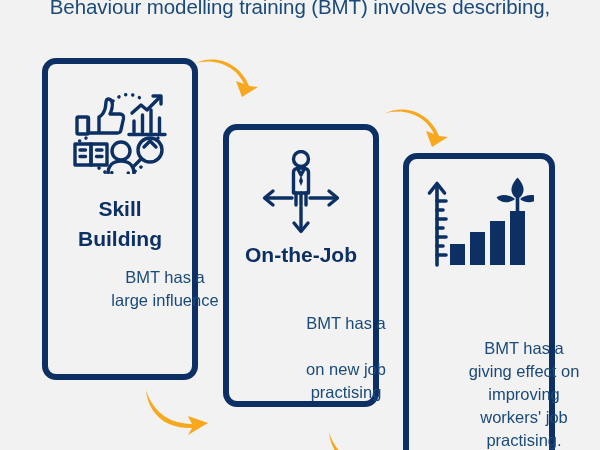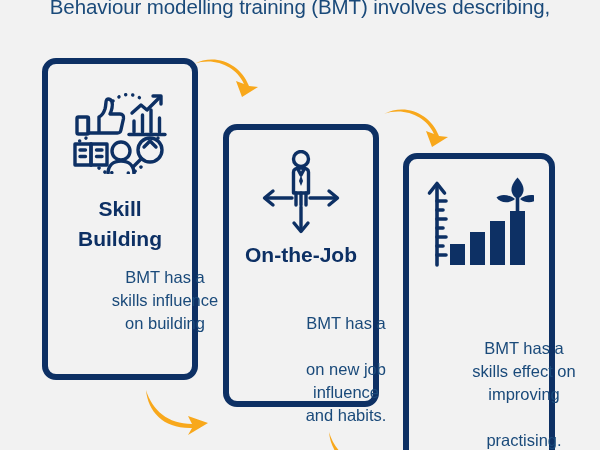--- a/index.html
+++ b/index.html
@@ -149,22 +149,22 @@
 
         <path d="M90 50 C90 53 89 55 88 56" stroke-dasharray="0.1 7"></path>
       </svg>
     </div>
     <div class="card-title">
       <span>Skill</span><br>
       <span>Building</span>
     </div>
     <div class="card-body">
       <span>BMT has a</span><br>
-      <span>skills influence</span><br>
-      <span>on building</span><br>
+      <span>large influence</span><br>
+      <br>
     </div>
   </div>
 
   <div class="card" id="card-behaviour">
     <div class="card-icon">
       <svg width="104" height="86" viewBox="0 0 104 86" fill="none" stroke="#0d3064" stroke-width="3.4" stroke-linecap="round" stroke-linejoin="round">
 
         <circle cx="52" cy="9" r="7.5"></circle>
 
         <path d="M44.5 22 C44.5 19.5 47 18 52 18 C57 18 59.5 19.5 59.5 22 L59.5 43 L44.5 43 Z"></path>
@@ -185,22 +185,21 @@
         <path d="M45 73 L52 81.5 L59 73"></path>
       </svg>
     </div>
     <div class="card-title">
       <span>On-the-Job</span><br>
     </div>
     <div class="card-body">
       <span>BMT has a</span><br>
       <br>
       <span>on new job</span><br>
-      <span>influence</span><br>
-      <span>and habits.</span>
+      <span>practising</span><br>
     </div>
   </div>
 
   <div class="card" id="card-performance">
     <div class="card-icon">
       <svg width="110" height="94" viewBox="0 0 110 94" fill="none" stroke="#0d3064" stroke-width="3.6" stroke-linecap="round" stroke-linejoin="round">
 
         <path d="M13 88 L13 8"></path>
         <path d="M5.5 16 L13 6.5 L20.5 16"></path>
         <path d="M13 78 L22 78 M13 69 L19 69 M13 60 L22 60 M13 51 L19 51
@@ -216,23 +215,23 @@
         <path d="M93.5 0.5 C88 7 86 12 88.5 17 C90 20 92 21 93.5 21
                  C95 21 97 20 98.5 17 C101 12 99 7 93.5 0.5 Z" fill="#0d3064" stroke="none"></path>
 
         <path d="M91 22 C85 17 76 17 72.5 20.5 C76 26 85 27 91 22 Z" fill="#0d3064" stroke="none"></path>
 
         <path d="M96 22 C102 17 111 17 114.5 20.5 C111 26 102 27 96 22 Z" fill="#0d3064" stroke="none"></path>
       </svg>
     </div>
     <div class="card-body">
       <span>BMT has a</span><br>
-      <span>skills effect on</span><br>
+      <span>giving effect on</span><br>
       <span>improving</span><br>
-      <br>
+      <span>workers' job</span><br>
       <span>practising.</span>
     </div>
   </div>
 
   <div class="arrow" id="arrow-1">
     <svg width="74" height="50" viewBox="0 0 74 50">
       <path d="M2 8 C22 1 44 10 52 28 L44 25 L50 41 L66 31 L57 30 C48 7 23 -3 2 8 Z" fill="#f8a81c"></path>
     </svg>
   </div>
 

